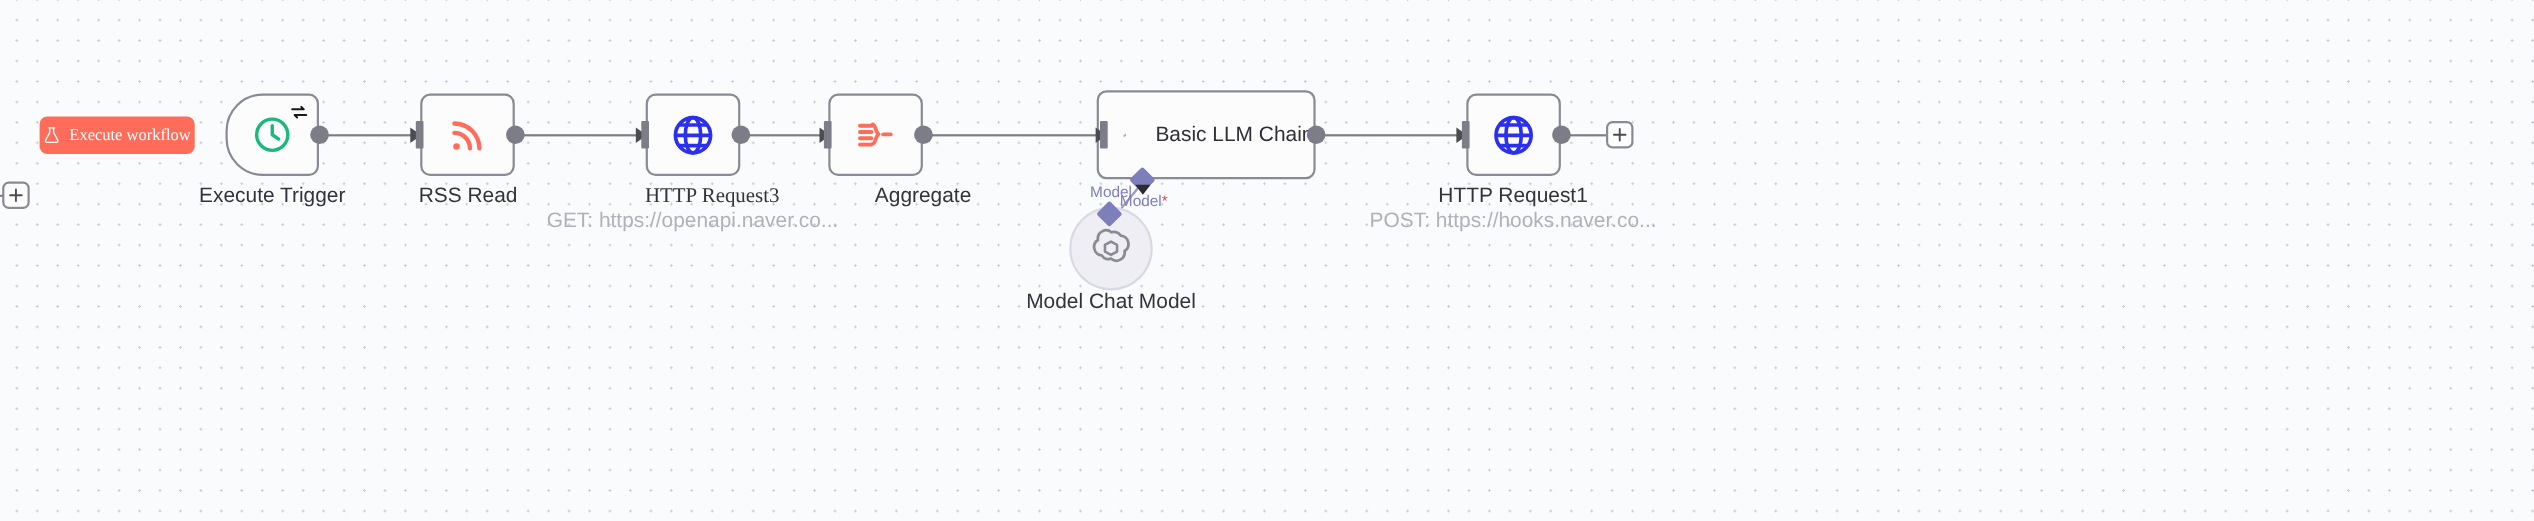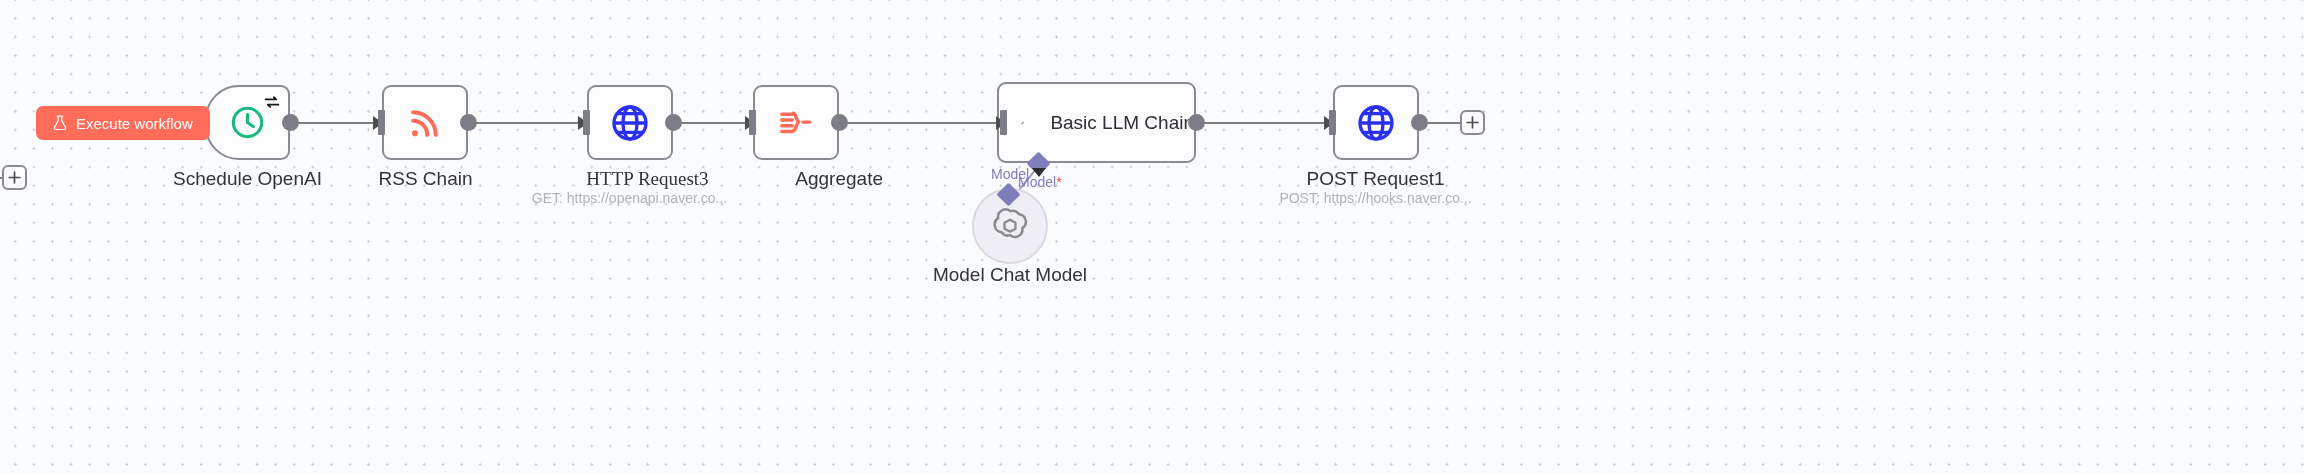--- a/index.html
+++ b/index.html
@@ -82,21 +82,21 @@
     position: absolute;
     text-align: center;
     font-size: 19px;
     color: #33333b;
     white-space: nowrap;
     z-index: 2;
   }
   .node-sub {
     position: absolute;
     text-align: center;
-    font-size: 14px;
+    font-size: 19px;
     color: #b0b2bb;
     white-space: nowrap;
     z-index: 2;
   }
   .retry-icon {
     position: absolute;
     top: 6px;
     right: 7px;
     width: 18px;
     height: 18px;
@@ -106,24 +106,24 @@
   
   .exec-btn {
     position: absolute;
     display: flex;
     align-items: center;
     gap: 9px;
     background: #ff6d5a;
     color: #ffffff;
     border: none;
     border-radius: 7px;
-    padding: 0 17px;
+    padding: 0 4px;
     height: 34px;
     font-size: 15px;
-    font-family: Liberation Sans, sans-serif;
+    font-family: Liberation Serif, serif;
     cursor: pointer;
     z-index: 5;
     white-space: nowrap;
   }
 
   
   .plus-btn {
     position: absolute;
     width: 25px;
     height: 25px;
@@ -228,32 +228,32 @@
   <div class="node trigger" style="left:205px; top:85px; width:85px; height:75px;">
     <svg width="37" height="37" viewBox="0 0 24 24">
       <circle cx="12" cy="12" r="9.2" fill="none" stroke="#19b97c" stroke-width="2"></circle>
       <path d="M12 6.6V12l3.8 2.6" fill="none" stroke="#19b97c" stroke-width="2" stroke-linecap="round" stroke-linejoin="round"></path>
     </svg>
     <svg class="retry-icon" viewBox="0 0 24 24">
       <path d="M3.5 8.5h14l-3-3M20.5 15.5h-14l3 3" fill="none" stroke="#17171c" stroke-width="2.4" stroke-linecap="round" stroke-linejoin="round"></path>
     </svg>
   </div>
   <div class="out-port" style="left:282px; top:114px;"></div>
-  <div class="node-label" style="left:160px; top:168px; width:175px;">Schedule OpenAI</div>
+  <div class="node-label" style="left:160px; top:168px; width:175px;">Execute Trigger</div>
 
   <div class="in-port" style="left:378px; top:110px;"></div>
   <div class="node" style="left:382px; top:85px; width:86px; height:75px;">
     <svg width="38" height="38" viewBox="0 0 24 24">
       <path d="M4.5 5.2a14.3 14.3 0 0 1 14.3 14.3" fill="none" stroke="#ff6d5a" stroke-width="2.5" stroke-linecap="round"></path>
       <path d="M4.5 10.6a8.9 8.9 0 0 1 8.9 8.9" fill="none" stroke="#ff6d5a" stroke-width="2.5" stroke-linecap="round"></path>
       <circle cx="5.7" cy="18.4" r="1.9" fill="#ff6d5a"></circle>
     </svg>
   </div>
   <div class="out-port" style="left:460px; top:114px;"></div>
-  <div class="node-label" style="left:338px; top:168px; width:175px;">RSS Chain</div>
+  <div class="node-label" style="left:338px; top:168px; width:175px;">RSS Read</div>
 
   <div class="in-port" style="left:583px; top:110px;"></div>
   <div class="node" style="left:587px; top:85px; width:86px; height:75px;">
     <svg width="40" height="40" viewBox="0 0 24 24">
       <circle cx="12" cy="12" r="9.6" fill="none" stroke="#2b30ef" stroke-width="2"></circle>
       <ellipse cx="12" cy="12" rx="4.2" ry="9.6" fill="none" stroke="#2b30ef" stroke-width="2"></ellipse>
       <path d="M2.6 12h18.8M4.3 6.4h15.4M4.3 17.6h15.4" fill="none" stroke="#2b30ef" stroke-width="2"></path>
     </svg>
   </div>
   <div class="out-port" style="left:665px; top:114px;"></div>
@@ -302,16 +302,16 @@
 
   <div class="in-port" style="left:1329px; top:110px;"></div>
   <div class="node" style="left:1333px; top:85px; width:86px; height:75px;">
     <svg width="40" height="40" viewBox="0 0 24 24">
       <circle cx="12" cy="12" r="9.6" fill="none" stroke="#2b30ef" stroke-width="2"></circle>
       <ellipse cx="12" cy="12" rx="4.2" ry="9.6" fill="none" stroke="#2b30ef" stroke-width="2"></ellipse>
       <path d="M2.6 12h18.8M4.3 6.4h15.4M4.3 17.6h15.4" fill="none" stroke="#2b30ef" stroke-width="2"></path>
     </svg>
   </div>
   <div class="out-port" style="left:1411px; top:114px;"></div>
-  <div class="node-label" style="left:1288px; top:168px; width:175px;">POST Request1</div>
+  <div class="node-label" style="left:1288px; top:168px; width:175px;">HTTP Request1</div>
   <div class="node-sub" style="left:1238px; top:190px; width:275px;">POST: https://hooks.naver.co...</div>
 
 </div>
 
 </body></html>

